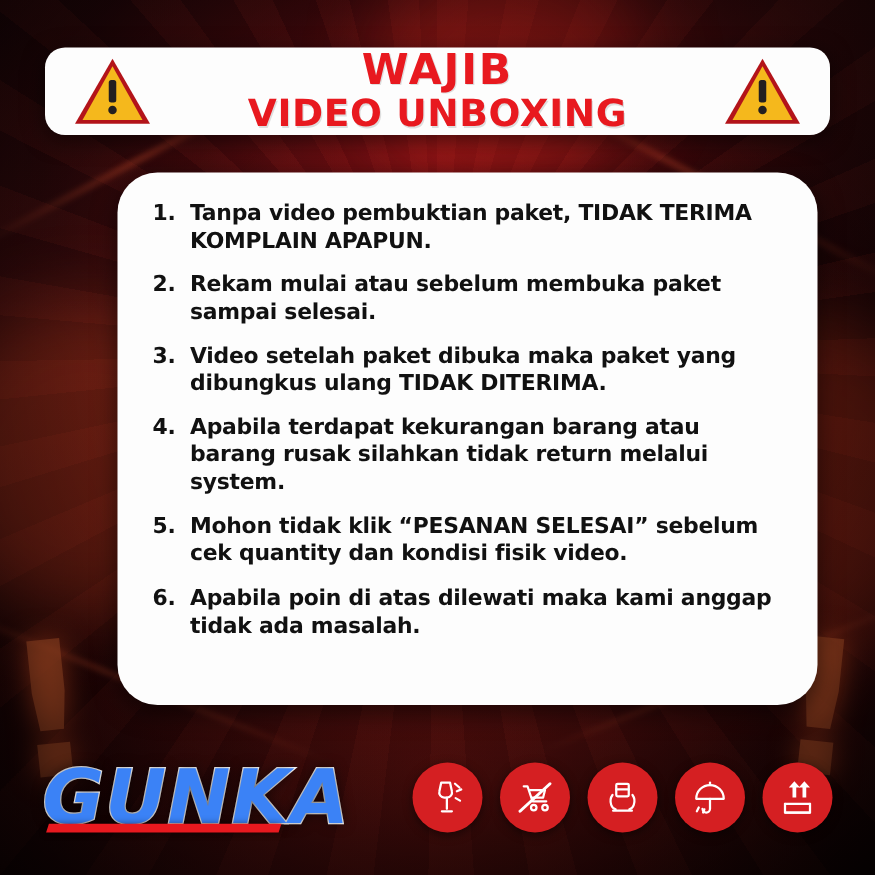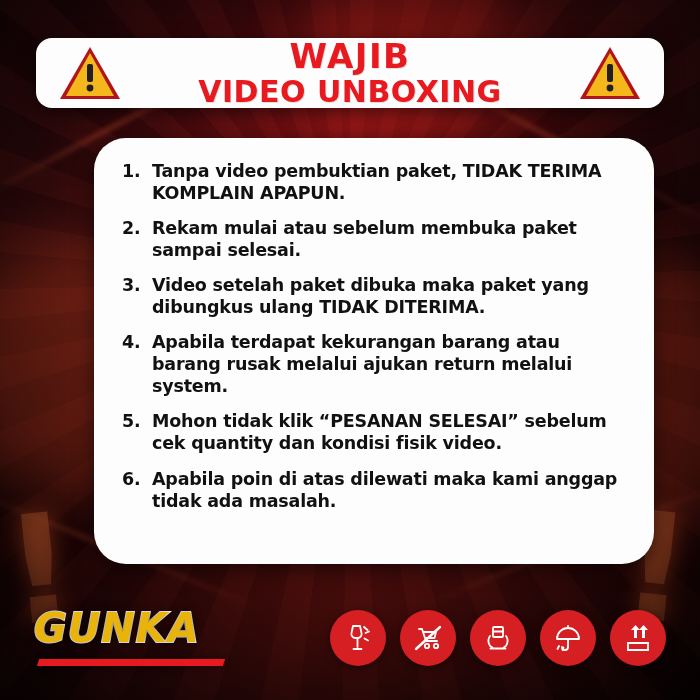--- a/index.html
+++ b/index.html
@@ -171,25 +171,25 @@
     padding: 0 34px;
   }
 
   #logo {
     position: relative;
     width: 210px;
     height: 60px;
     flex: 0 0 auto;
   }
   #logo-text {
-    font-size: 40px;
+    font-size: 60px;
     font-weight: 900;
     font-style: italic;
     letter-spacing: 1px;
-    color: #eab308;
+    color: #3b82f6;
     font-family: "DejaVu Sans", sans-serif;
     -webkit-text-stroke: 2px #ffffff;
     paint-order: stroke fill;
     text-shadow: 0 0 10px rgba(0,0,0,0.6);
     line-height: 1;
   }
   #logo-underline {
     position: absolute;
     left: 4px;
     bottom: 2px;
@@ -260,21 +260,21 @@
     </svg>
   </div>
 
 </div>
 
 <div id="rules-card">
   <ol id="rules-list">
     <li>Tanpa video pembuktian paket, TIDAK TERIMA KOMPLAIN APAPUN.</li>
     <li>Rekam mulai atau sebelum membuka paket sampai selesai.</li>
     <li>Video setelah paket dibuka maka paket yang dibungkus ulang TIDAK DITERIMA.</li>
-    <li>Apabila terdapat kekurangan barang atau barang rusak melalui ajukan return melalui system.</li>
+    <li>Apabila terdapat kekurangan barang atau barang rusak silahkan tidak return melalui system.</li>
     <li>Mohon tidak klik “PESANAN SELESAI” sebelum cek quantity dan kondisi fisik video.</li>
     <li>Apabila poin di atas dilewati maka kami anggap tidak ada masalah.</li>
   </ol>
 </div>
 
 <div id="footer">
 
   <div id="logo">
     <div id="logo-text">GUNKA</div>
     <div id="logo-underline"></div>

